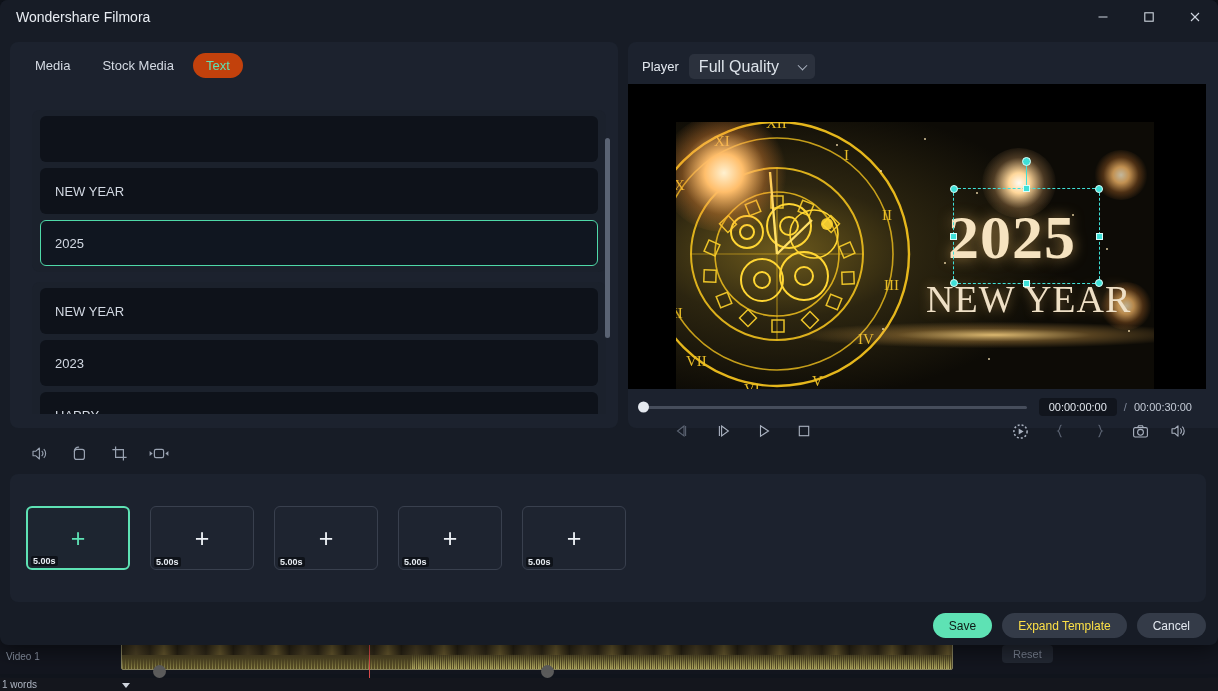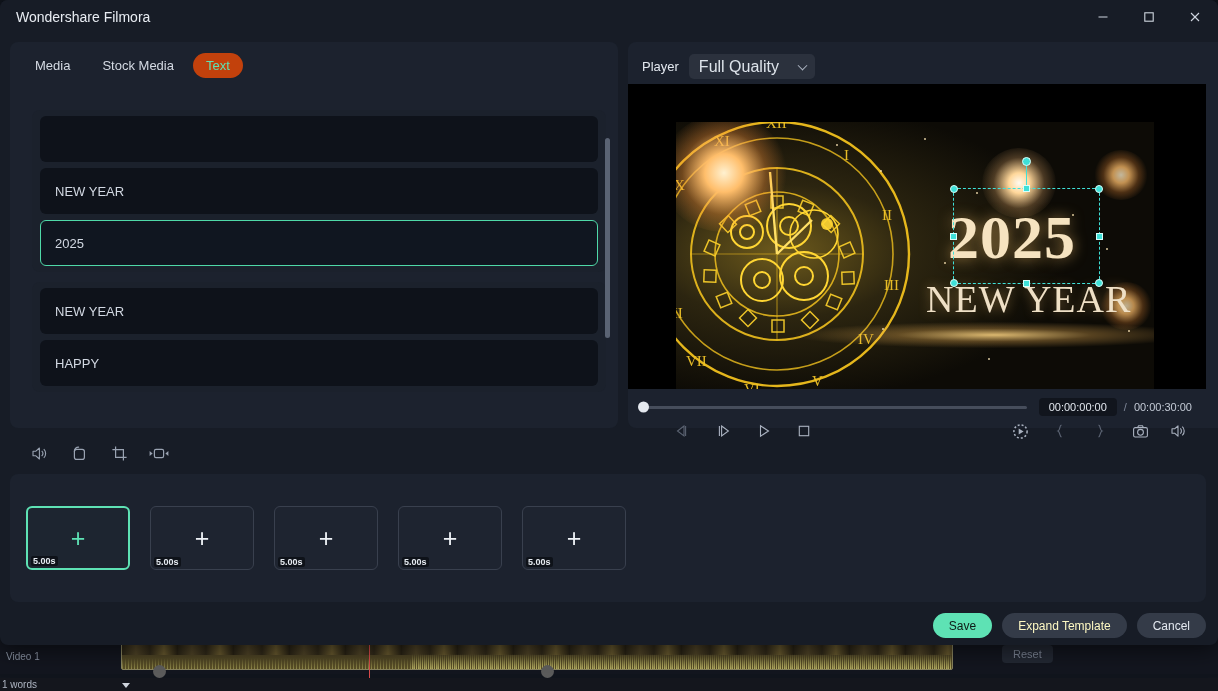--- a/index.html
+++ b/index.html
@@ -312,21 +312,21 @@
   }
 
   
   #footer { position: absolute; right: 12px; top: 613px; display: flex; gap: 10px; }
   .fbtn {
     height: 25px; padding: 0 16px; border-radius: 13px;
     display: flex; align-items: center; justify-content: center;
     font-size: 12px; cursor: pointer; border: none;
   }
   #btn-save { background: #5ee2b4; color: #0d1a16; }
-  #btn-expand { background: #343b48; color: #fef9c3; }
+  #btn-expand { background: #343b48; color: #fde047; }
   #btn-cancel { background: #343b48; color: #e3e8ef; }
 </style>
 </head>
 <body>
 
 <div id="app-background">
 
   <div id="bg-timeline"></div>
 
   <div id="bg-track-label">Video 1</div>
@@ -388,20 +388,21 @@
     <div id="text-list-wrap">
 
       <div class="card-group">
         <div class="text-item empty"></div>
         <div class="text-item">NEW YEAR</div>
         <div class="text-item selected">2025</div>
       </div>
 
       <div class="card-group">
         <div class="text-item">NEW YEAR</div>
+        <div class="text-item">2023</div>
         <div class="text-item">HAPPY</div>
       </div>
 
     </div>
 
     <div id="list-scrollbar"></div>
   </div>
 
   <div id="player-panel">
 

